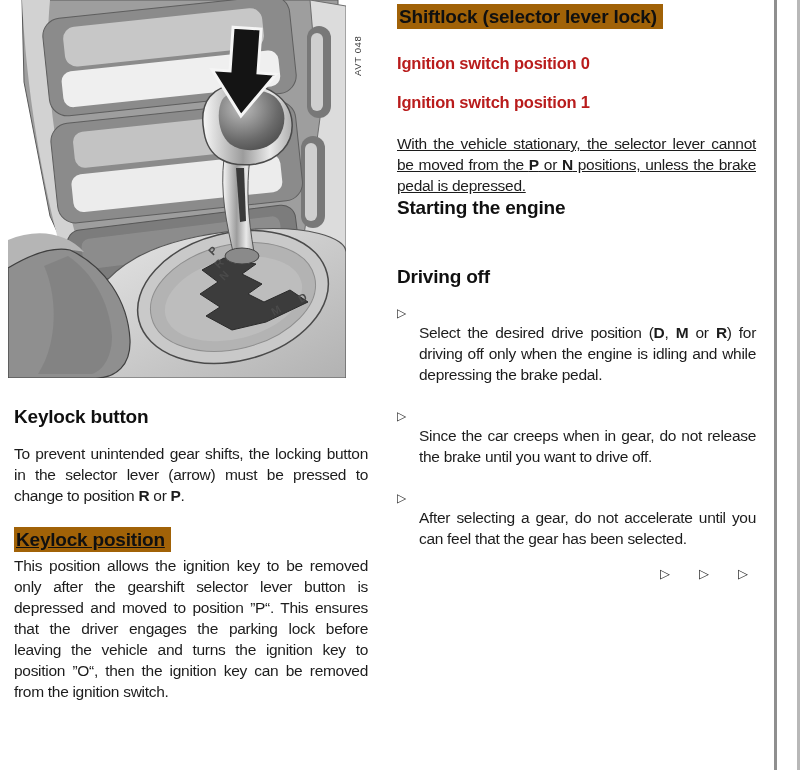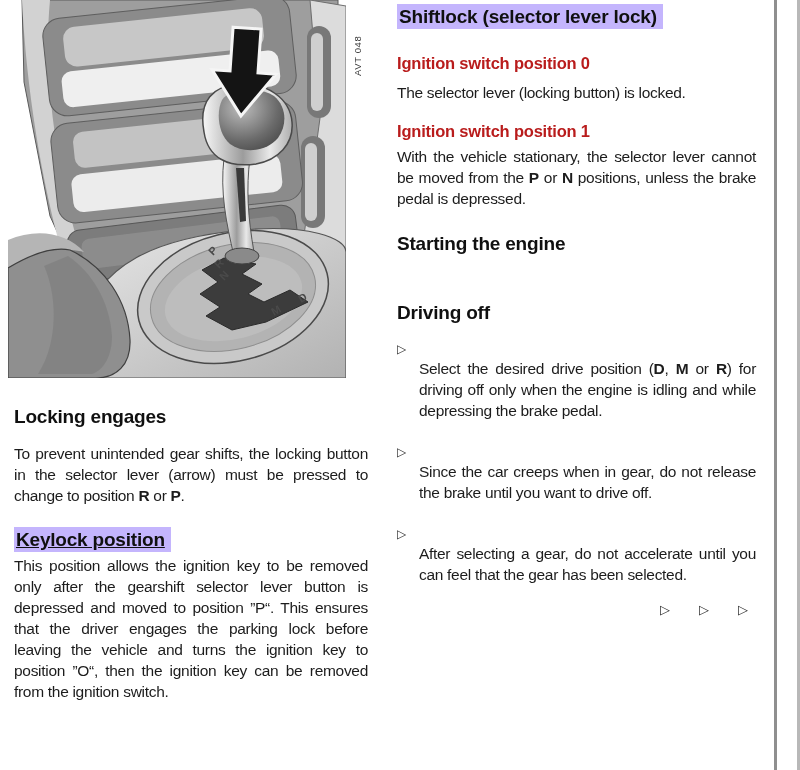--- a/index.html
+++ b/index.html
@@ -19,29 +19,29 @@
   .v-rule { position:absolute; top:0; height:770px; }
   .v-rule.main { left:774px; width:3px; background:#8f8f8f; }
   .v-rule.edge { left:797px; width:3px; background:#b8b8b8; }
   
   .col-left  { position:absolute; left:14px;  top:400px; width:354px; }
   .col-right { position:absolute; left:397px; top:0;     width:359px; }
   .h-main { font-size:19px; line-height:24px; font-weight:bold; color:#101010; letter-spacing:-0.2px; }
   .h-sub  { font-size:16.5px; line-height:21px; font-weight:bold; color:#b91c1c; letter-spacing:-0.2px; }
   .body-p { font-size:15.5px; line-height:21px; text-align:justify; letter-spacing:-0.3px; color:#1c1c1c; }
   .body-p b, .h-main b { font-weight:bold; }
-  .hl { background:#c4b5fd; padding:2px 6px 2px 2px; }
+  .hl { background:#a16207; padding:2px 6px 2px 2px; }
   
   .col-right .hl-head      { margin-top:5px; }
   .col-right .p-shiftlock  { margin-top:13px; }
   .col-right .h-ign0       { margin-top:24px; }
   .col-right .p-ign0       { margin-top:8px; }
   .col-right .h-ign1       { margin-top:18px; }
-  .col-right .p-ign1       { margin-top:4px; }
-  .col-right .h-starting   { margin-top:23px; }
+  .col-right .p-ign1       { margin-top:20px;text-decoration:underline; }
+  .col-right .h-starting   { }
   .col-right .p-starting   { margin-top:14px; }
   .col-right .h-driving    { margin-top:45px; }
   .col-right .drive-list   { margin-top:13px; }
   .drive-item { display:flex; margin-bottom:20px; }
   .drive-item:last-child { margin-bottom:0; }
   .bullet-glyph { flex:0 0 22px; font-size:12px; line-height:21px; color:#2d2d2d; padding-top:1px; }
   .drive-item .body-p { flex:1;margin-top:20px; }
   .continue-markers { margin-top:17px; display:flex; justify-content:flex-end; gap:29px; padding-right:8px; }
   .continue-markers span { font-size:13px; color:#2d2d2d; }
   
@@ -135,35 +135,34 @@
 
       <g transform="rotate(4 236 72)">
         <path d="M222,28 L250,28 L250,72 L268,72 L236,116 L204,72 L222,72 Z" fill="#141414" stroke="#f5f5f5" stroke-width="3" stroke-linejoin="miter"></path>
       </g>
     </svg>
   </div>
 
   <div class="figure-code">AVT 048</div>
 
   <div class="col-left">
-    <div class="h-main h-locking">Locking engages</div>
+    <div class="h-main h-locking">Keylock button</div>
     <p class="body-p p-locking">To prevent unintended gear shifts, the locking button in the selector lever (arrow) must be pressed to change to position <b>R</b> or <b>P</b>.</p>
     <div class="h-main h-keylock">
       <span class="hl">Keylock position</span>
     </div>
     <p class="body-p p-keylock">This position allows the ignition key to be removed only after the gearshift selector lever button is depressed and moved to position ”P“. This ensures that the driver engages the parking lock before leaving the vehicle and turns the ignition key to position ”O“, then the ignition key can be removed from the ignition switch.</p>
   </div>
 
   <div class="col-right">
     <div class="h-main hl-head">
       <span class="hl">Shiftlock (selector lever lock)</span>
     </div>
 
     <div class="h-sub h-ign0">Ignition switch position 0</div>
-    <p class="body-p p-ign0">The selector lever (locking button) is locked.</p>
 
     <div class="h-sub h-ign1">Ignition switch position 1</div>
     <p class="body-p p-ign1">With the vehicle stationary, the selector lever cannot be moved from the <b>P</b> or <b>N</b> positions, unless the brake pedal is depressed.</p>
 
     <div class="h-main h-starting">Starting the engine</div>
 
     <div class="h-main h-driving">Driving off</div>
 
     <div class="drive-list">
       <div class="drive-item">

